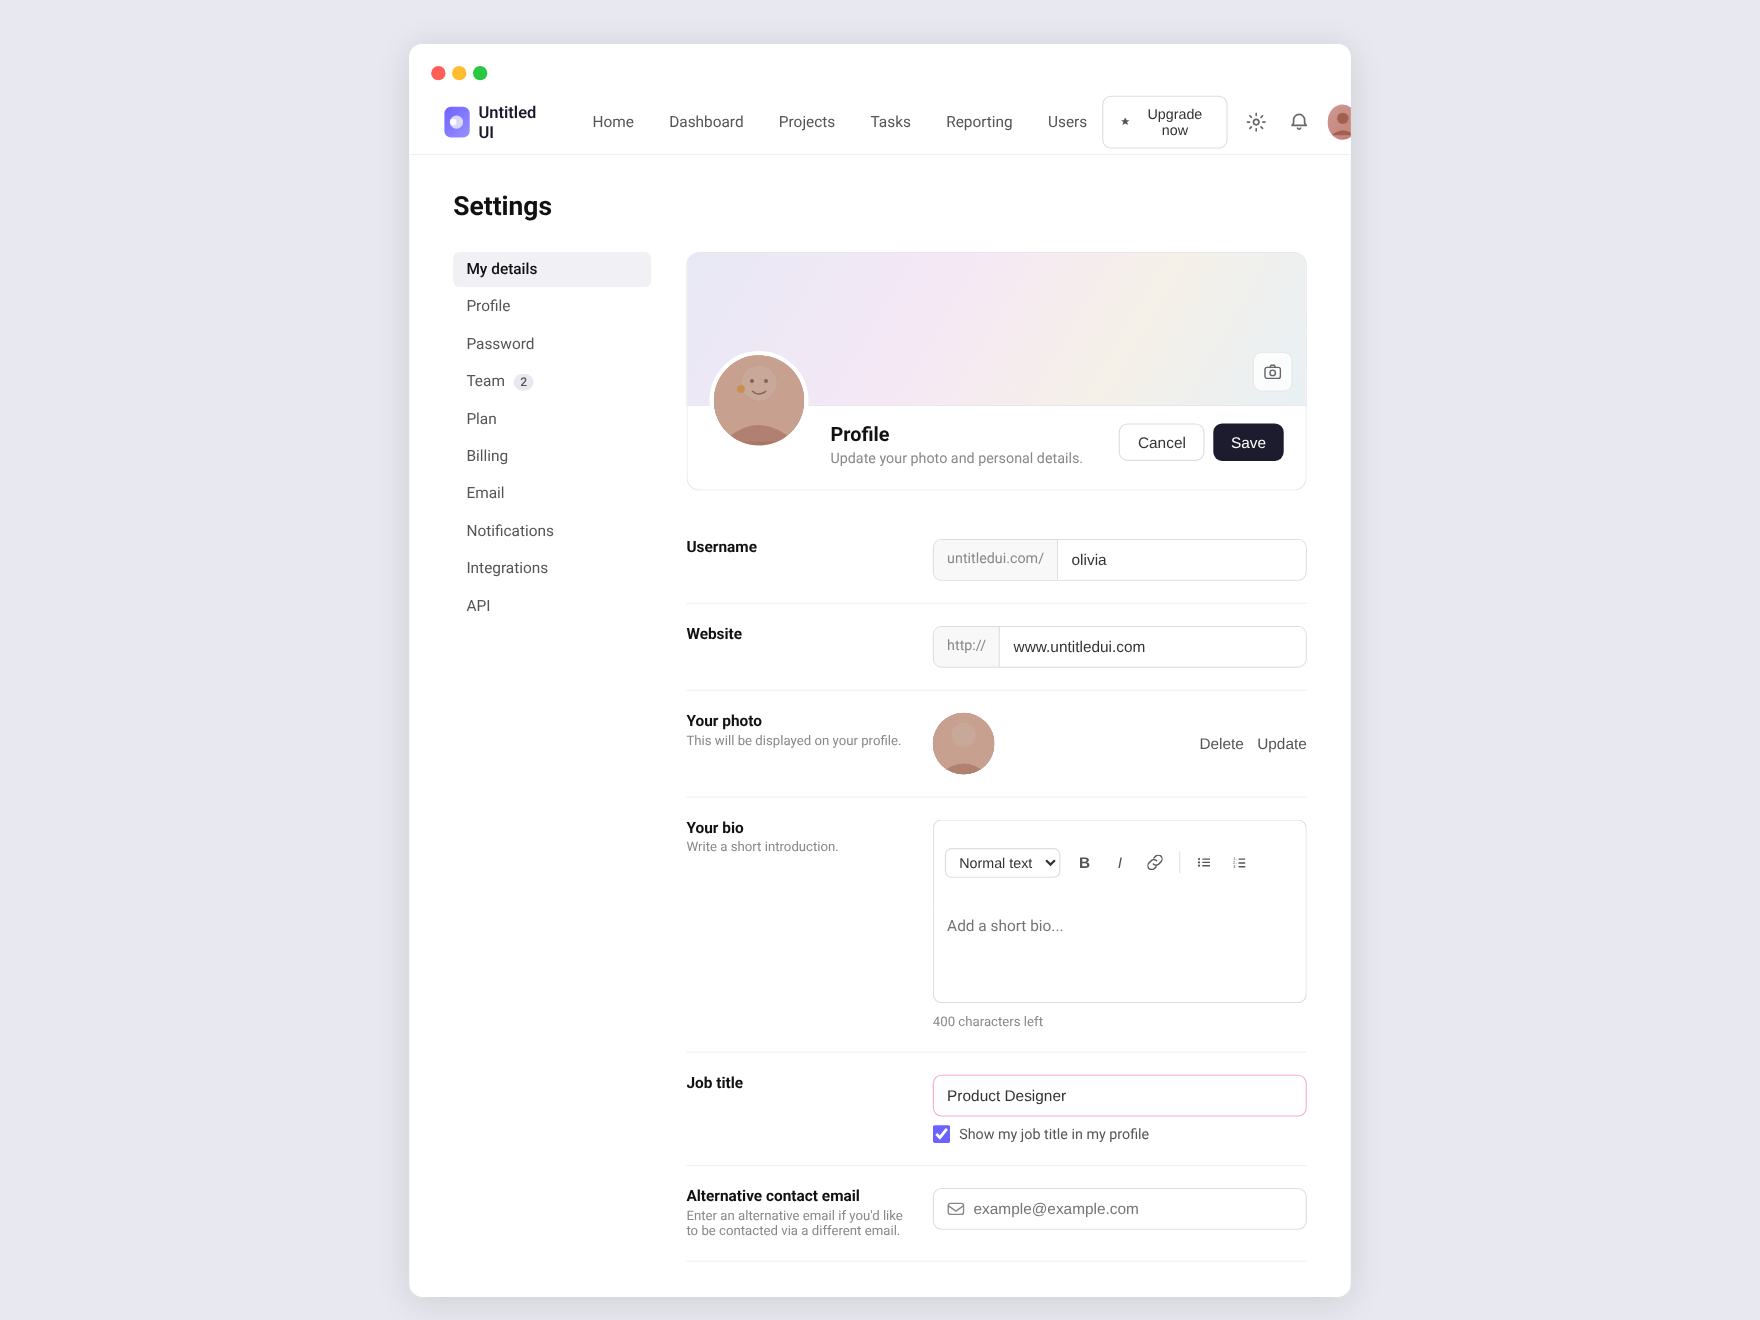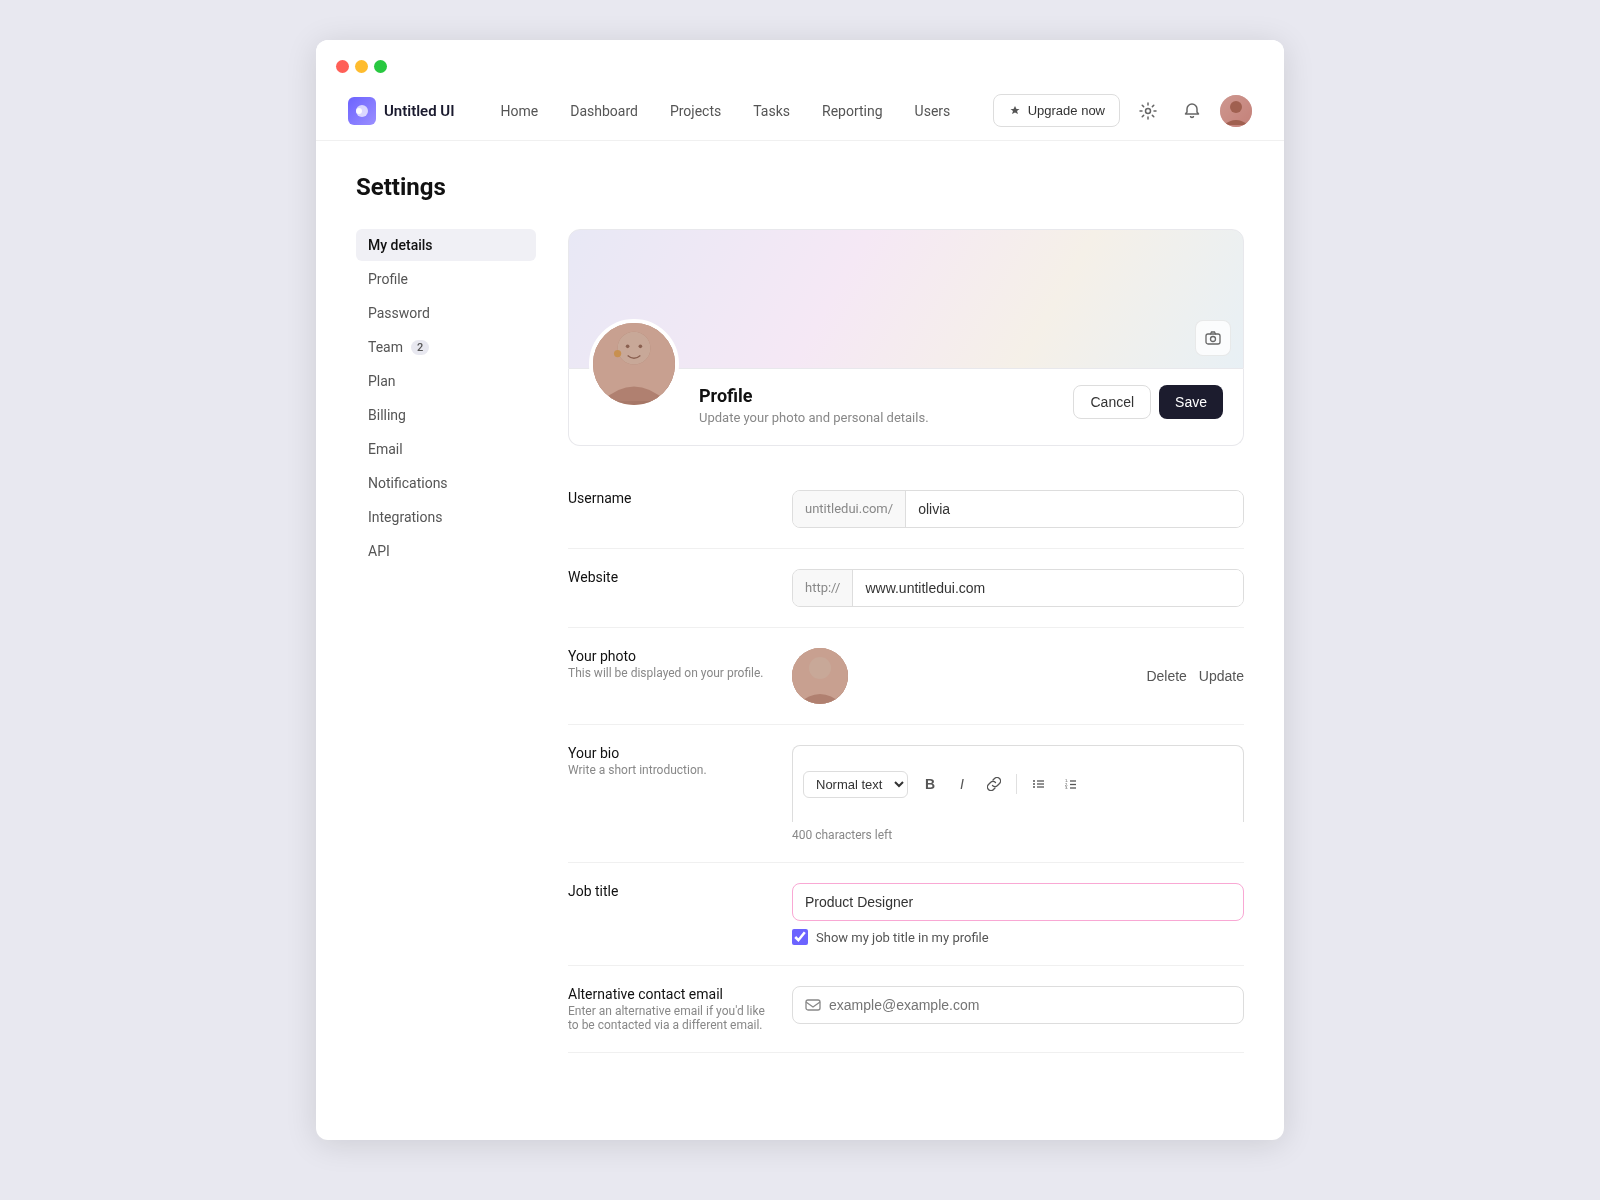--- a/index.html
+++ b/index.html
@@ -8,21 +8,21 @@
       font-family: -apple-system, BlinkMacSystemFont, 'Segoe UI', Roboto, sans-serif;
       min-height: 1200px;
       display: flex;
       align-items: flex-start;
       justify-content: center;
       padding: 40px 20px;
     }
     .window {
       background: #fff;
       border-radius: 12px;
-      width: 968px;
+      width: 856px;
       min-height: 1100px;
       box-shadow: 0 4px 32px rgba(0,0,0,0.12);
       overflow: hidden;
     }
     
     .titlebar {
       background: #fff;
       padding: 16px 20px 0;
       display: flex;
       align-items: center;
@@ -261,21 +261,21 @@
       padding: 20px 0;
       border-bottom: 1px solid #f0f0f0;
       gap: 24px;
     }
     .form-label-col {
       width: 200px;
       flex-shrink: 0;
     }
     .form-label {
       font-size: 14px;
-      font-weight: 400;
+      font-weight: 700;
       color: #111;
       margin-bottom: 2px;
     }
     .form-sublabel {
       font-size: 12px;
       color: #888;
     }
     .form-field-col {
       flex: 1;
     }
@@ -677,20 +677,21 @@
                   <svg width="14" height="14" viewBox="0 0 14 14" fill="none">
                     <text x="1" y="5" font-size="4" fill="#555">1.</text>
                     <text x="1" y="8.5" font-size="4" fill="#555">2.</text>
                     <text x="1" y="12" font-size="4" fill="#555">3.</text>
                     <line x1="6" y1="4" x2="12" y2="4" stroke="#555" stroke-width="1.3"></line>
                     <line x1="6" y1="7.5" x2="12" y2="7.5" stroke="#555" stroke-width="1.3"></line>
                     <line x1="6" y1="11" x2="12" y2="11" stroke="#555" stroke-width="1.3"></line>
                   </svg>
                 </button>
               </div>
+              <textarea class="bio-textarea" placeholder="Add a short bio..." style=""></textarea>
               <div class="char-count">400 characters left</div>
             </div>
           </div>
 
           <div class="form-row">
             <div class="form-label-col">
               <div class="form-label">Job title</div>
             </div>
             <div class="form-field-col">
               <input class="input-standalone" type="text" value="Product Designer" style="">

